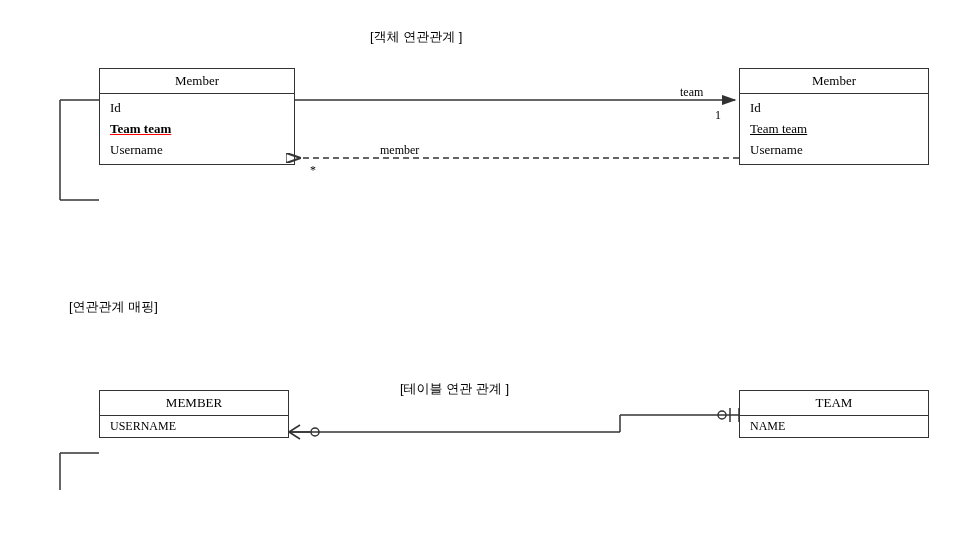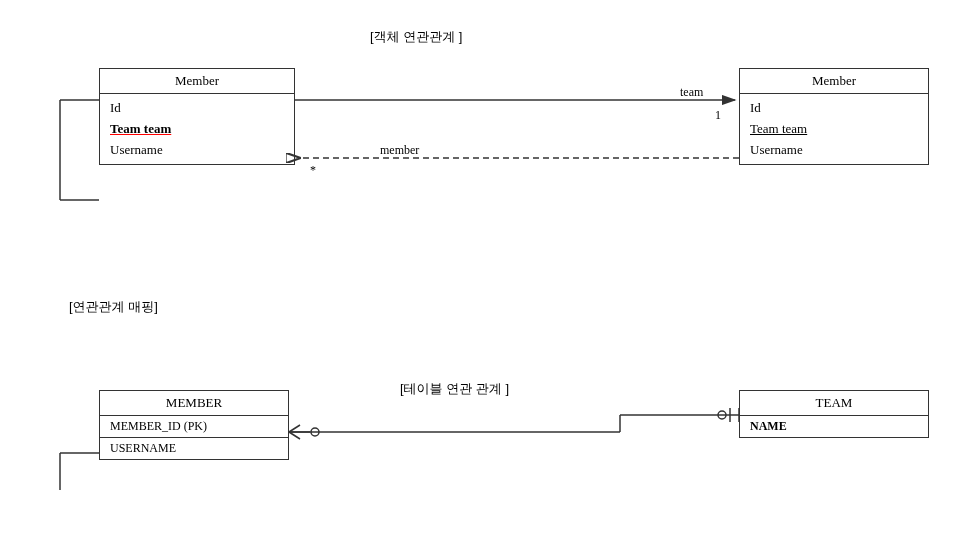--- a/index.html
+++ b/index.html
@@ -111,27 +111,26 @@
       <div>Id</div>
       <div><span class="underline">Team team</span></div>
       <div>Username</div>
     </div>
   </div>
 
   <div class="section-title" style="top: 285px; left: 69px; margin-top: 13px;">[연관관계 매핑]</div>
 
   <div class="db-table" style="top: 390px; left: 99px; width: 190px;">
     <div class="db-header">MEMBER</div>
-    <div class="db-row">MEMBER_ID (PK)</div>
     <div class="db-row" style="border-bottom:none;">USERNAME</div>
   </div>
 
   <div class="db-table" style="top: 390px; left: 739px; width: 190px;">
     <div class="db-header">TEAM</div>
-    <div class="db-row" style="border-bottom:none;font-weight:bold;">NAME</div>
+    <div class="db-row" style="border-bottom:none;">NAME</div>
   </div>
 
   <div class="section-title" style="top: 370px; left: 400px; margin-top: 10px;">[테이블 연관 관계 ]</div>
 
   <svg class="lines-svg">
     <defs>
 
       <marker id="arrowRight" markerWidth="10" markerHeight="7" refX="9" refY="3.5" orient="auto">
         <polygon points="0 0, 10 3.5, 0 7" fill="#333"></polygon>
       </marker>

